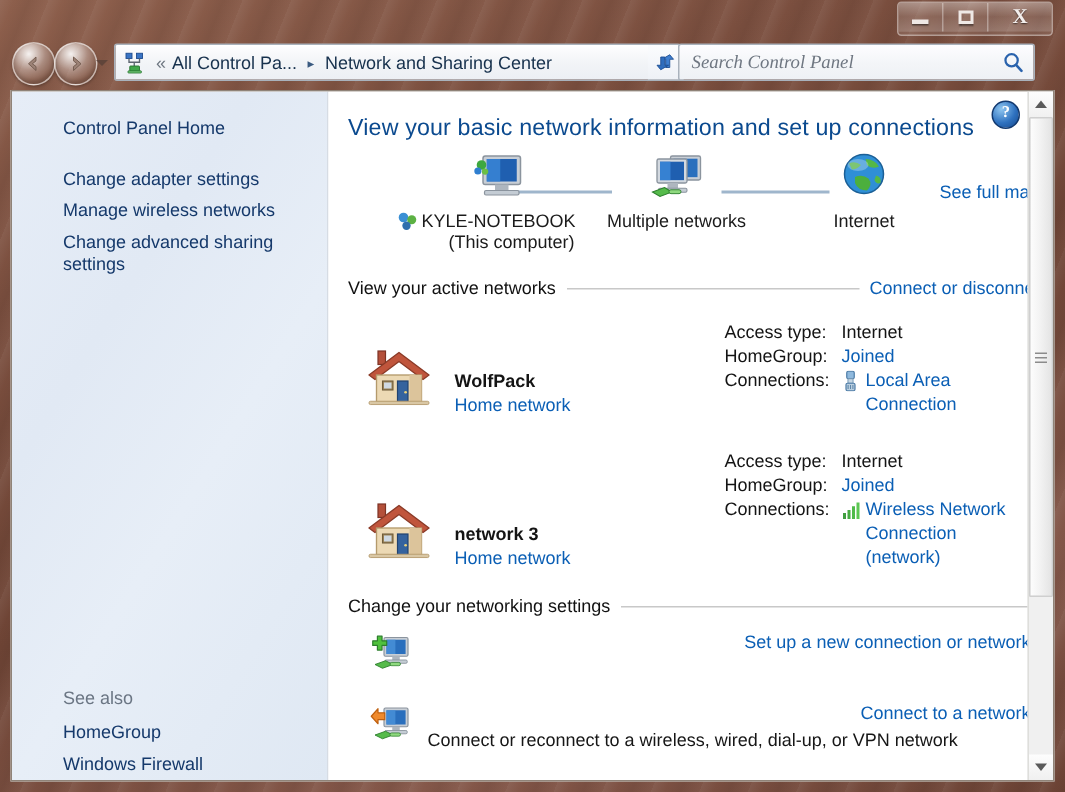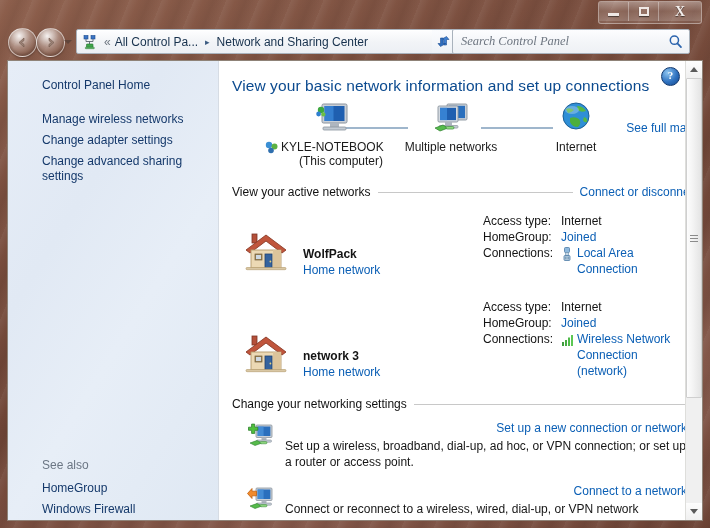--- a/index.html
+++ b/index.html
@@ -457,22 +457,22 @@
     </div>
   </div>
 
   <div id="client">
 
     <div id="nav-pane">
       <div id="nav-group-top">
         <span class="nav-link">Control Panel Home</span>
       </div>
       <div>
+        <span class="nav-link">Change adapter settings</span>
         <span class="nav-link">Manage wireless networks</span>
-        <span class="nav-link">Change adapter settings</span>
         <span class="nav-link">Change advanced sharing settings</span>
       </div>
 
       <div id="see-also-block">
         <div id="see-also-label">See also</div>
         <span class="nav-link">HomeGroup</span>
         <span class="nav-link">Windows Firewall</span>
       </div>
     </div>
 
@@ -646,21 +646,20 @@
               <rect x="12.6" y="3.5" width="6" height="9.5" fill="#4a92da" opacity=".8"></rect>
               <rect x="16.5" y="14.5" width="5" height="2.6" fill="#aeb6bf"></rect>
               <rect x="11.5" y="17" width="15" height="2.2" rx=".9" fill="#c4ccd4" stroke="#8b949e" stroke-width=".6"></rect>
               <path d="M5 20 L12 17.5 L17 20 L10 22.5 Z" fill="#56bb4b" stroke="#2d7f2d" stroke-width=".6"></path>
               <rect x="15" y="18.6" width="7" height="2.2" rx="1.1" fill="#8fd97f" stroke="#2d7f2d" stroke-width=".5"></rect>
               <path d="M3.5 4.2 L6.6 4.2 L6.6 1.1 L9.7 1.1 L9.7 4.2 L12.8 4.2 L12.8 7.3 L9.7 7.3 L9.7 10.4 L6.6 10.4 L6.6 7.3 L3.5 7.3 Z" fill="#4fc13c" stroke="#2d7f2d" stroke-width=".8" stroke-linejoin="round"></path>
             </svg>
           </div>
           <div class="setting-body">
             <div class="setting-title">Set up a new connection or network</div>
-            <div class="setting-desc">Set up a wireless, broadband, dial-up, ad hoc, or VPN connection; or set up a router or access point.</div>
           </div>
         </div>
 
         <div class="setting-item" style="margin-top:14px;">
           <div class="setting-icon">
             <svg width="30" height="28" viewBox="0 0 30 28">
               <rect x="11" y="2" width="16" height="12.5" rx="1" fill="#c9cfd6" stroke="#8b949e" stroke-width=".8"></rect>
               <rect x="12.6" y="3.5" width="12.8" height="9.5" fill="#2a6fbd"></rect>
               <rect x="12.6" y="3.5" width="6" height="9.5" fill="#4a92da" opacity=".8"></rect>
               <rect x="16.5" y="14.5" width="5" height="2.6" fill="#aeb6bf"></rect>

